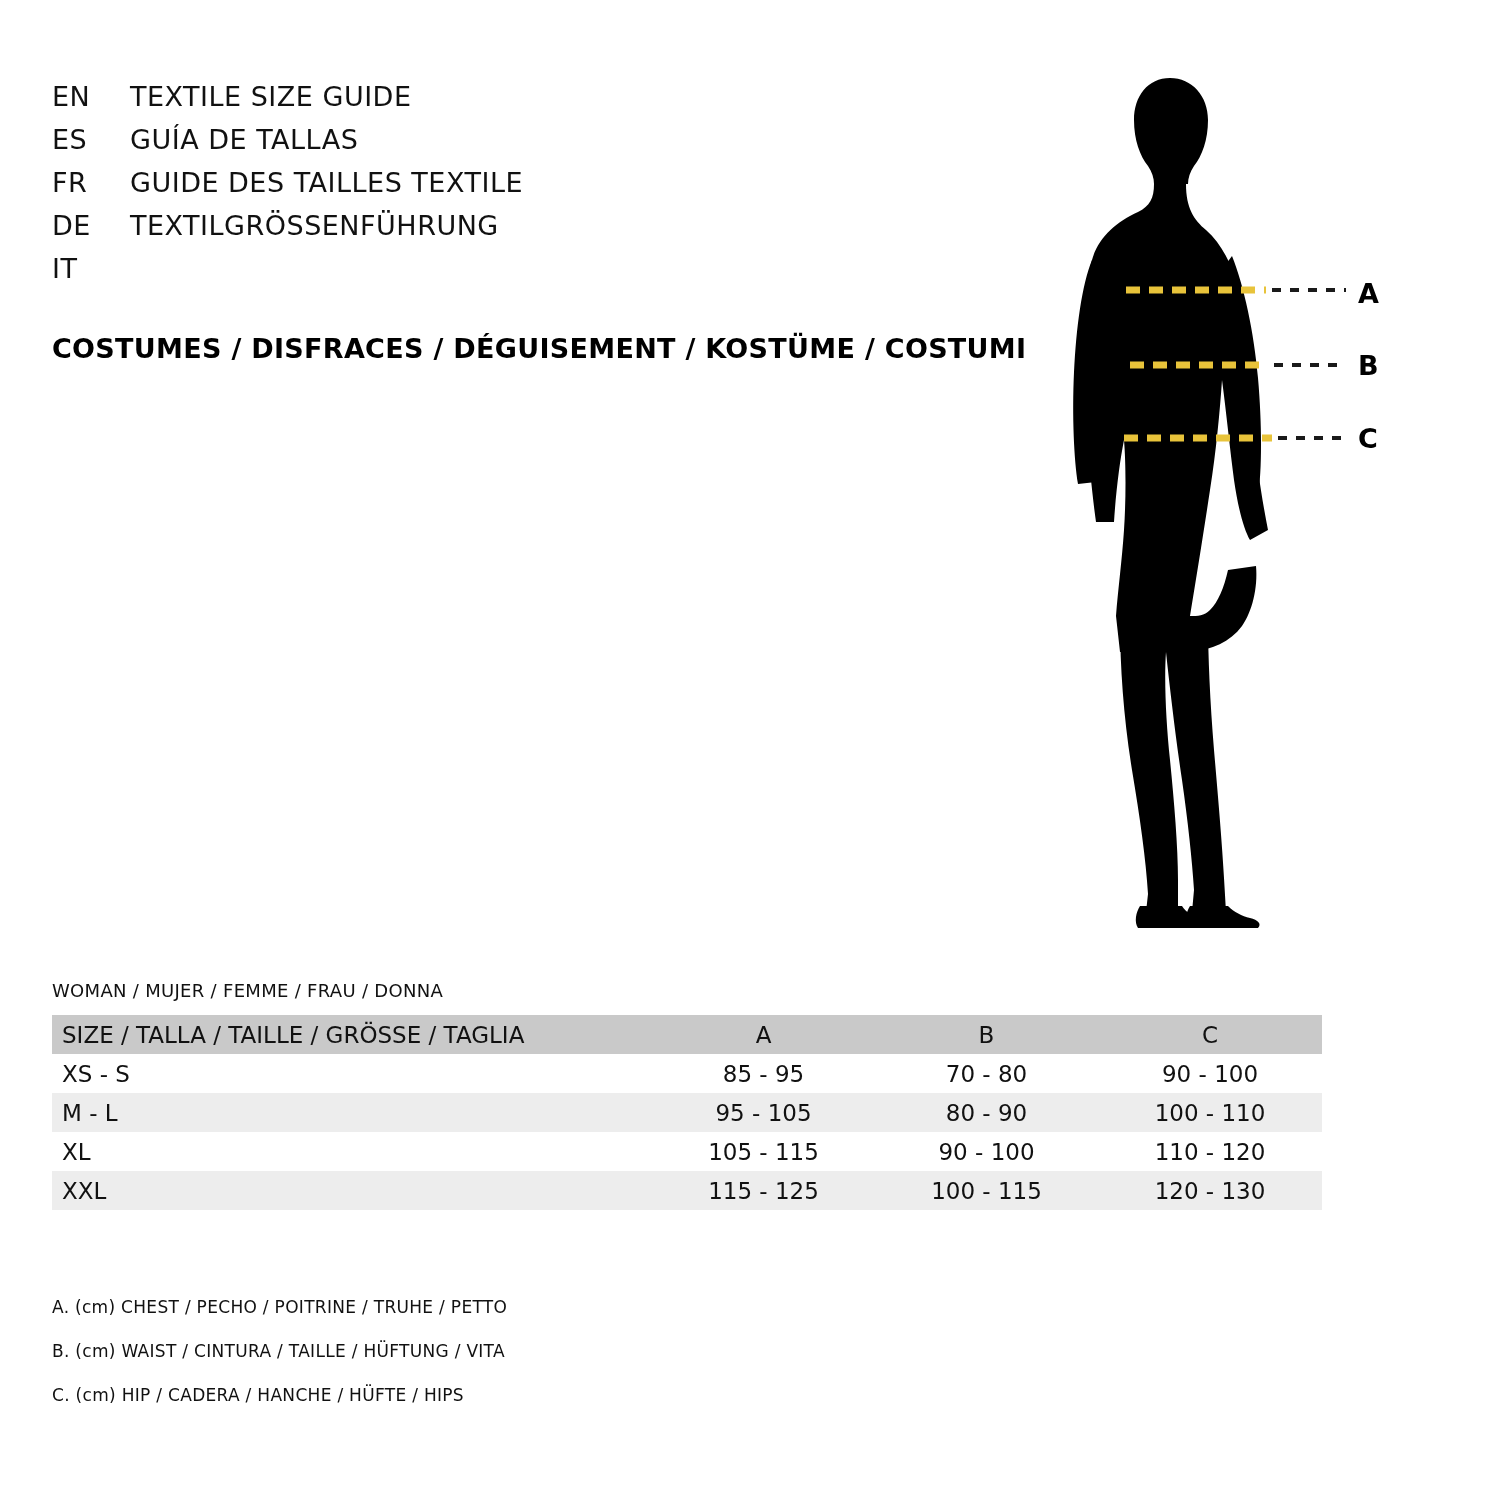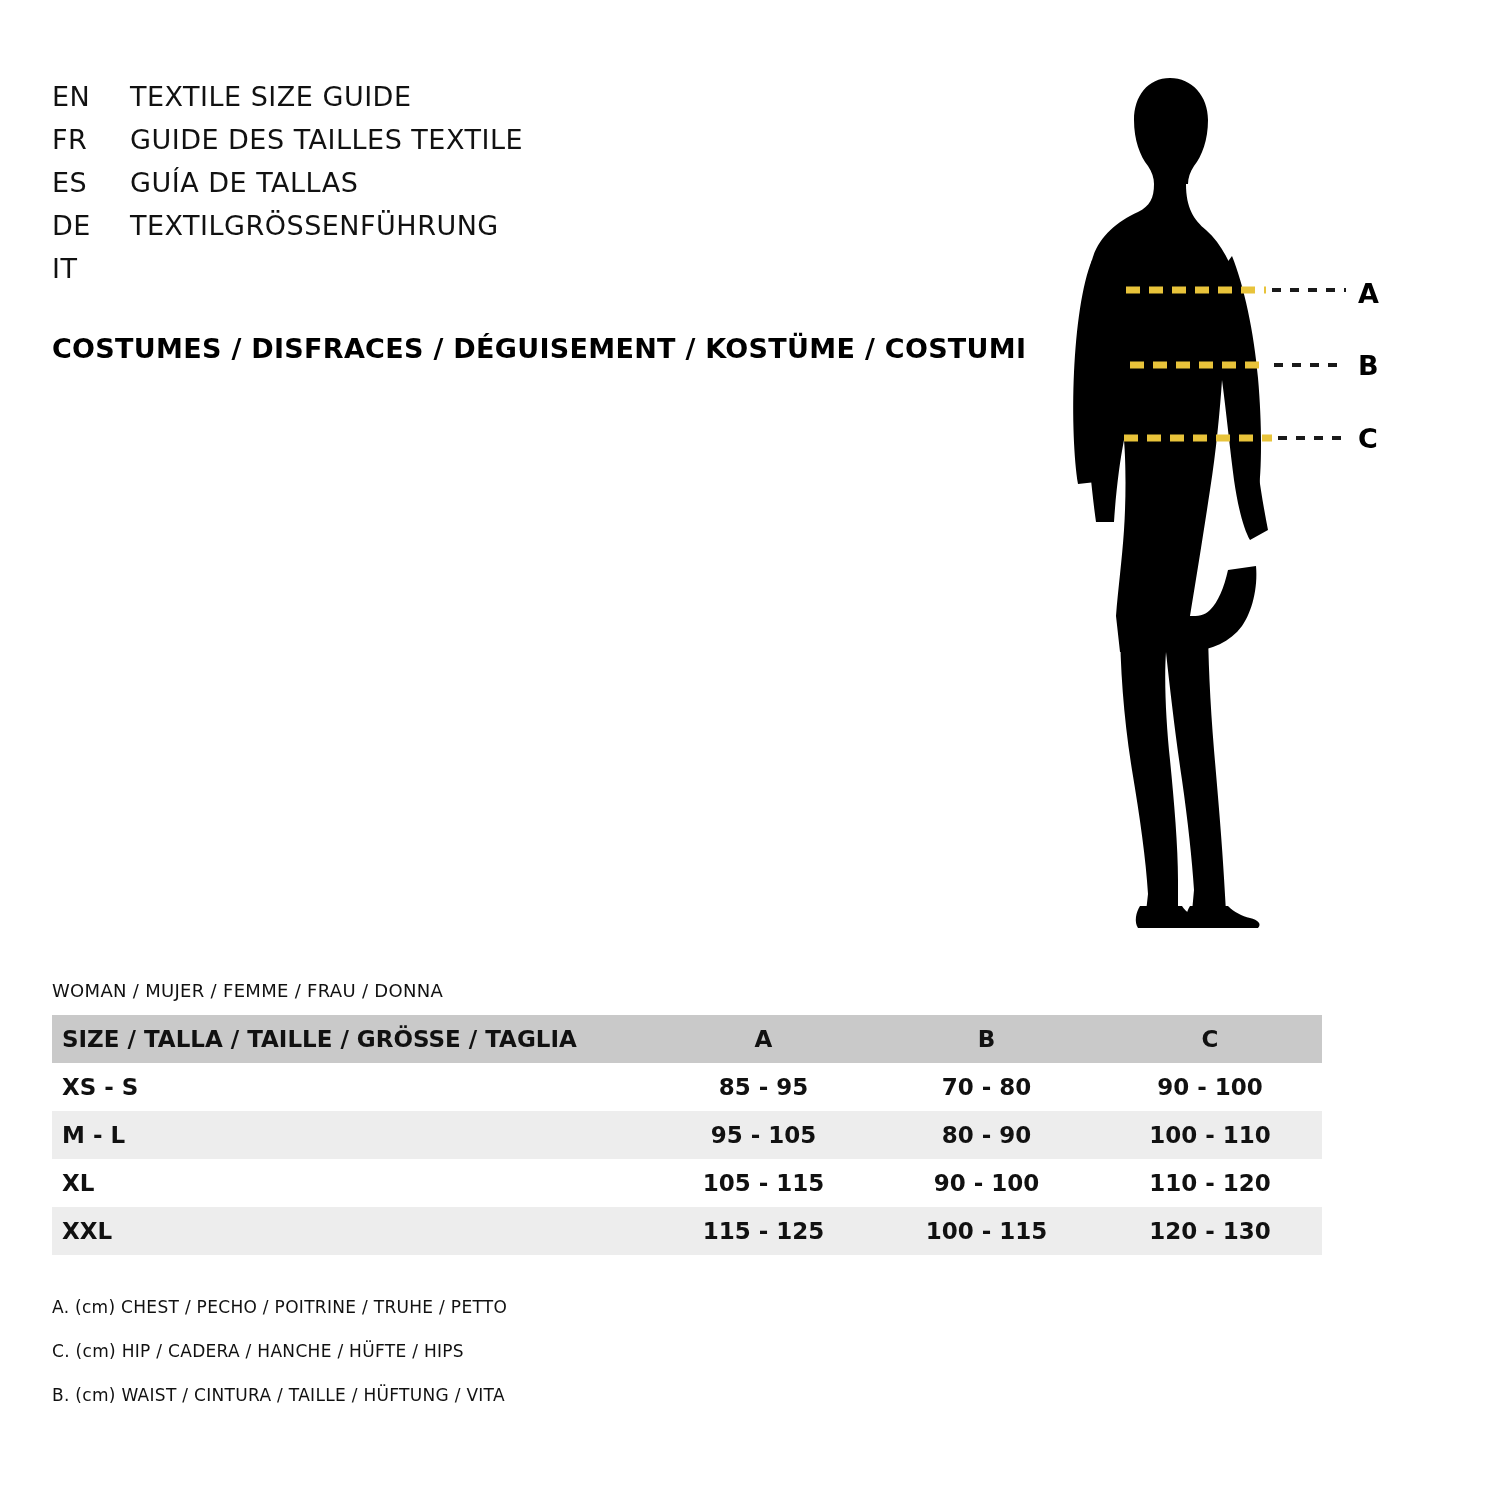--- a/index.html
+++ b/index.html
@@ -88,23 +88,23 @@
     margin-bottom: 14px;
   }
   table.size-table {
     border-collapse: collapse;
     width: 1270px;
     table-layout: fixed;
   }
   table.size-table th,
   table.size-table td {
     font-size: 23px;
-    font-weight: bold;
-    color: #111;
-    height: 48px;
+    font-weight: normal;
+    color: #111;
+    height: 39px;
     padding: 0 10px;
     border: none;
     margin-top: 19px;
   }
   table.size-table thead th {
     background: #c9c9c9;
     text-align: center;
   }
   table.size-table thead th.first-col {
     text-align: left;
@@ -138,26 +138,26 @@
 </style>
 </head>
 <body>
 
 <div class="lang-block">
   <div class="lang-row">
     <span class="lang-code">EN</span>
     <span class="lang-text">TEXTILE SIZE GUIDE</span>
   </div>
   <div class="lang-row">
+    <span class="lang-code">ES</span>
+    <span class="lang-text">GUÍA DE TALLAS</span>
+  </div>
+  <div class="lang-row">
     <span class="lang-code">FR</span>
     <span class="lang-text">GUIDE DES TAILLES TEXTILE</span>
-  </div>
-  <div class="lang-row">
-    <span class="lang-code">ES</span>
-    <span class="lang-text">GUÍA DE TALLAS</span>
   </div>
   <div class="lang-row">
     <span class="lang-code">DE</span>
     <span class="lang-text">TEXTILGRÖSSENFÜHRUNG</span>
   </div>
   <div class="lang-row">
     <span class="lang-code">IT</span>
   </div>
 </div>
 
@@ -236,15 +236,15 @@
         <td>115 - 125</td>
         <td>100 - 115</td>
         <td>120 - 130</td>
       </tr>
     </tbody>
   </table>
 </div>
 
 <div class="footnotes">
   <div class="footnote">A. (cm) CHEST / PECHO / POITRINE / TRUHE / PETTO</div>
+  <div class="footnote">B. (cm) WAIST / CINTURA / TAILLE / HÜFTUNG / VITA</div>
   <div class="footnote">C. (cm) HIP / CADERA / HANCHE / HÜFTE / HIPS</div>
-  <div class="footnote">B. (cm) WAIST / CINTURA / TAILLE / HÜFTUNG / VITA</div>
 </div>
 
 </body></html>

